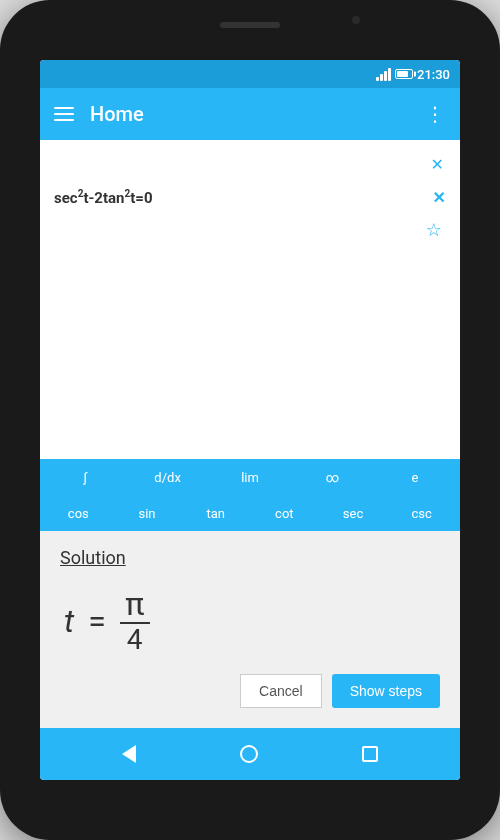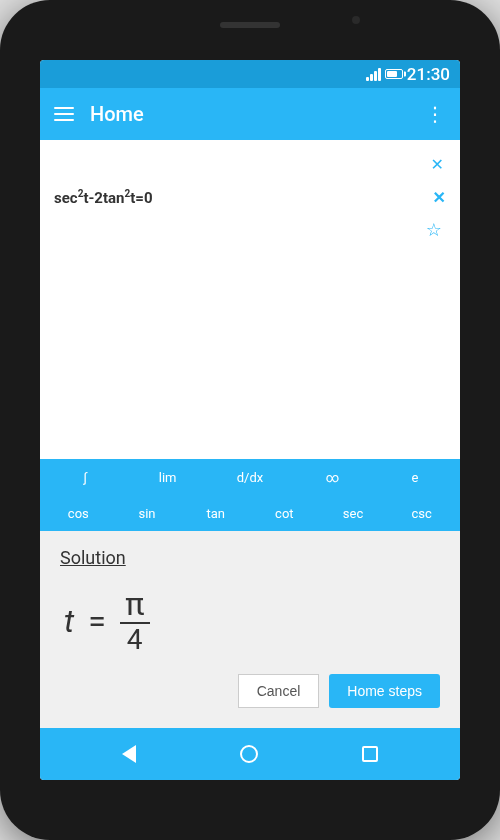--- a/index.html
+++ b/index.html
@@ -42,21 +42,21 @@
       height: 28px;
       display: flex;
       justify-content: flex-end;
       align-items: center;
       padding: 0 10px;
       gap: 5px;
     }
 
     .status-bar .time {
       color: white;
-      font-size: 17px;
+      font-size: 13px;
       font-weight: 500;
     }
 
     .status-icons {
       display: flex;
       align-items: center;
       gap: 4px;
     }
 
     .signal-icon {
@@ -424,24 +424,24 @@
           <span class="star-icon">☆</span>
         </div>
       </div>
 
       <div class="keyboard-bar">
         <div class="keyboard-row">
           <div class="keyboard-key">
               <span>∫</span>
             </div>
           <div class="keyboard-key">
+              <span>d/dx</span>
+            </div>
+          <div class="keyboard-key">
               <span>lim</span>
-            </div>
-          <div class="keyboard-key">
-              <span>d/dx</span>
             </div>
           <div class="keyboard-key">
               <span>∞</span>
             </div>
           <div class="keyboard-key">
               <span>e</span>
             </div>
         </div>
         <div class="keyboard-row">
           <div class="keyboard-key">
@@ -473,21 +473,21 @@
           <span class="math-equals">=</span>
           <div class="math-fraction">
             <span class="math-pi">π</span>
             <div class="math-line"></div>
             <span class="math-4">4</span>
           </div>
         </div>
 
         <div class="button-row">
           <button class="btn-cancel">Cancel</button>
-          <button class="btn-show-steps">Home steps</button>
+          <button class="btn-show-steps">Show steps</button>
         </div>
       </div>
 
     </div>
 
     <div class="nav-bar">
       <div class="nav-icon">
         <div class="nav-back"></div>
       </div>
       <div class="nav-icon">

